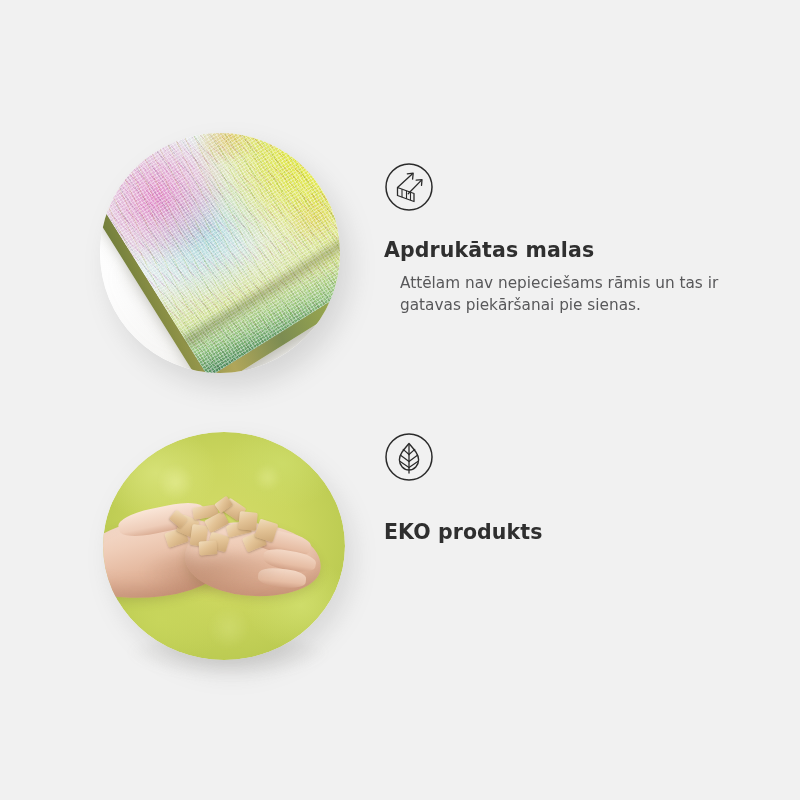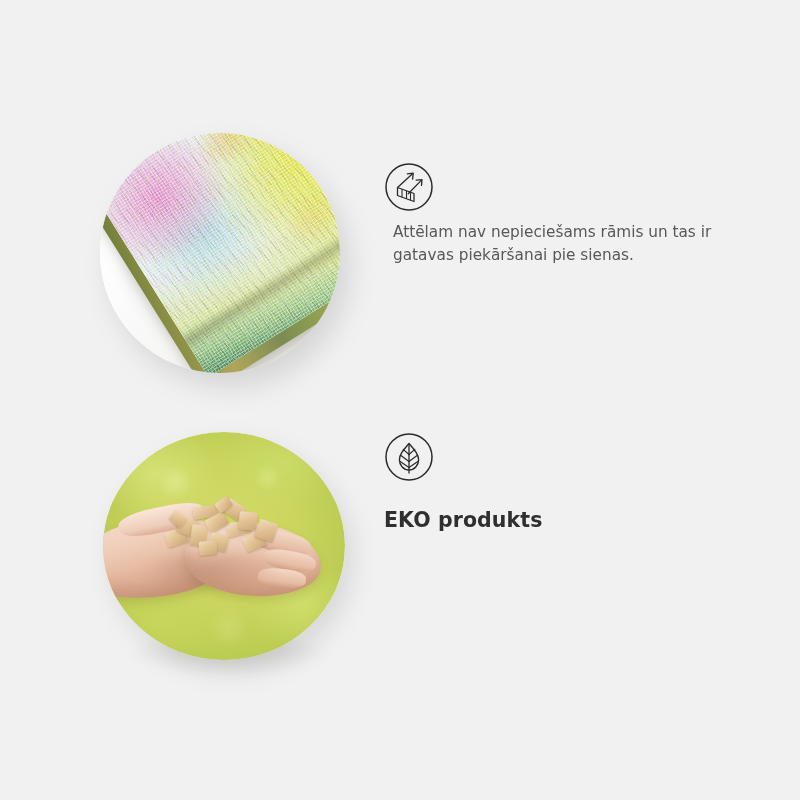--- a/index.html
+++ b/index.html
@@ -255,24 +255,24 @@
 
   .feature-title {
     margin: 0;
     font-size: 20.5px;
     font-weight: 700;
     color: #2f2f2f;
     letter-spacing: 0.1px;
     line-height: 1.2;
   }
   .title-1 { margin-top: 26px; }
-  .title-2 { margin-top: 26px; }
+  .title-2 { margin-top: 38px; }
 
   .feature-desc {
-    margin: 9px;
+    margin: 16px;
     font-size: 15.3px;
     font-weight: 400;
     color: #58585a;
     line-height: 1.48;
     max-width: 356px;
   }
   .desc-1 { margin-top: 9px; }
   .desc-2 { margin-top: 5px; }
 </style>
 </head>
@@ -304,20 +304,21 @@
           <path d="M18 27.2 L18 35.2" stroke="#2b2b2b" stroke-width="1.1"></path>
           <path d="M22.5 28.8 L22.5 36.8" stroke="#2b2b2b" stroke-width="1.1"></path>
           <path d="M26.5 30.2 L26.5 38.2" stroke="#2b2b2b" stroke-width="1.1"></path>
 
           <path d="M13.8 25.2 L28.5 11.8" stroke="#2b2b2b" stroke-width="1.3" stroke-linecap="round"></path>
           <path d="M23.3 11.8 L29.2 11.2 L28.6 17.1" stroke="#2b2b2b" stroke-width="1.3" fill="none" stroke-linecap="round" stroke-linejoin="round"></path>
           <path d="M24.2 31.8 L37.3 18.4" stroke="#2b2b2b" stroke-width="1.3" stroke-linecap="round"></path>
           <path d="M32.2 18.2 L38.0 17.6 L37.5 23.4" stroke="#2b2b2b" stroke-width="1.3" fill="none" stroke-linecap="round" stroke-linejoin="round"></path>
         </svg>
       </span>
+      <h2 class="feature-title title-1">Apdrukātas malas</h2>
       <p class="feature-desc desc-1">Attēlam nav nepieciešams rāmis un tas ir gatavas piekāršanai pie sienas.</p>
     </div>
 
   </section>
 
   <section class="feature feature-2">
 
     <div class="media-2-shadow"></div>
     <div class="media media-2">
       <div class="eco-bg"></div>

